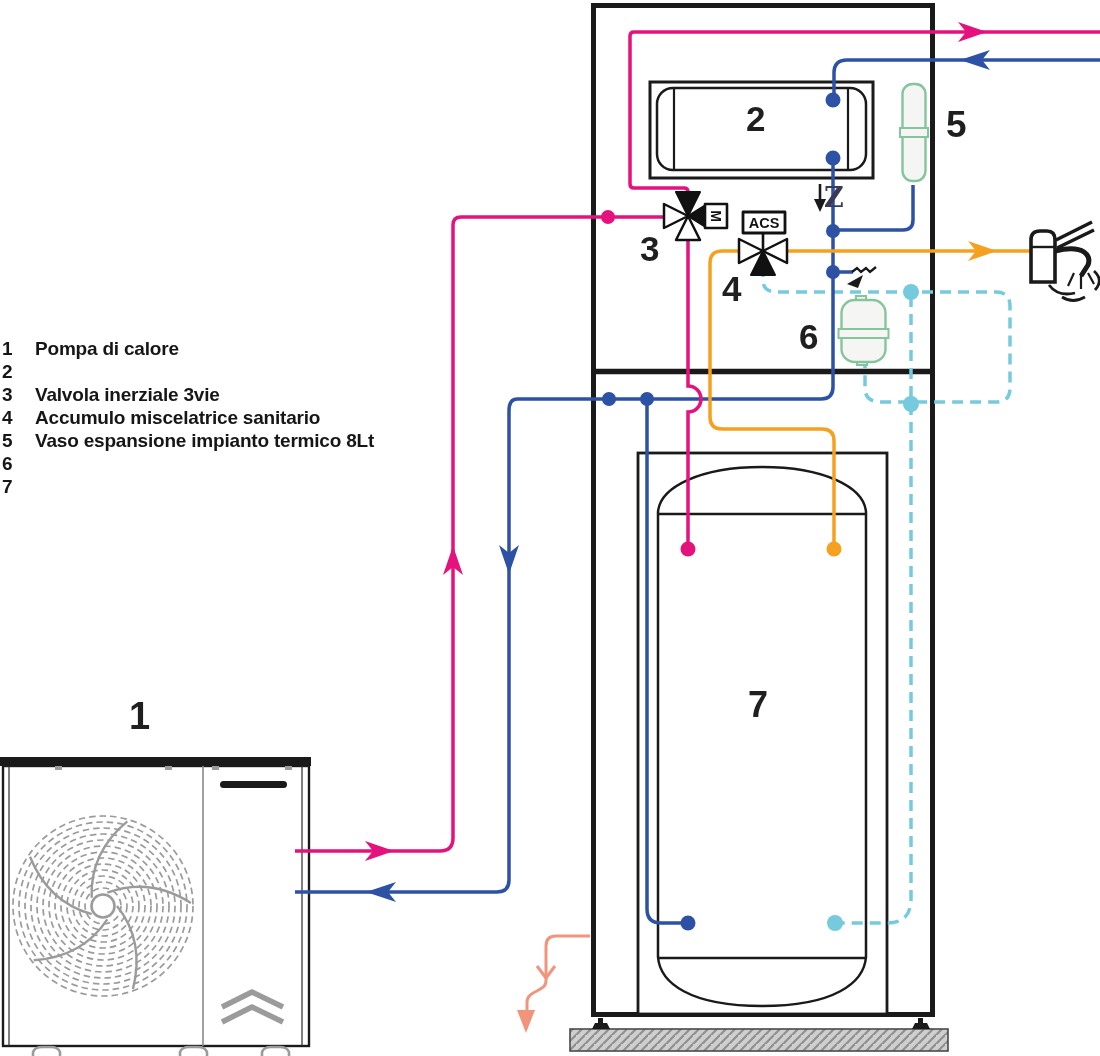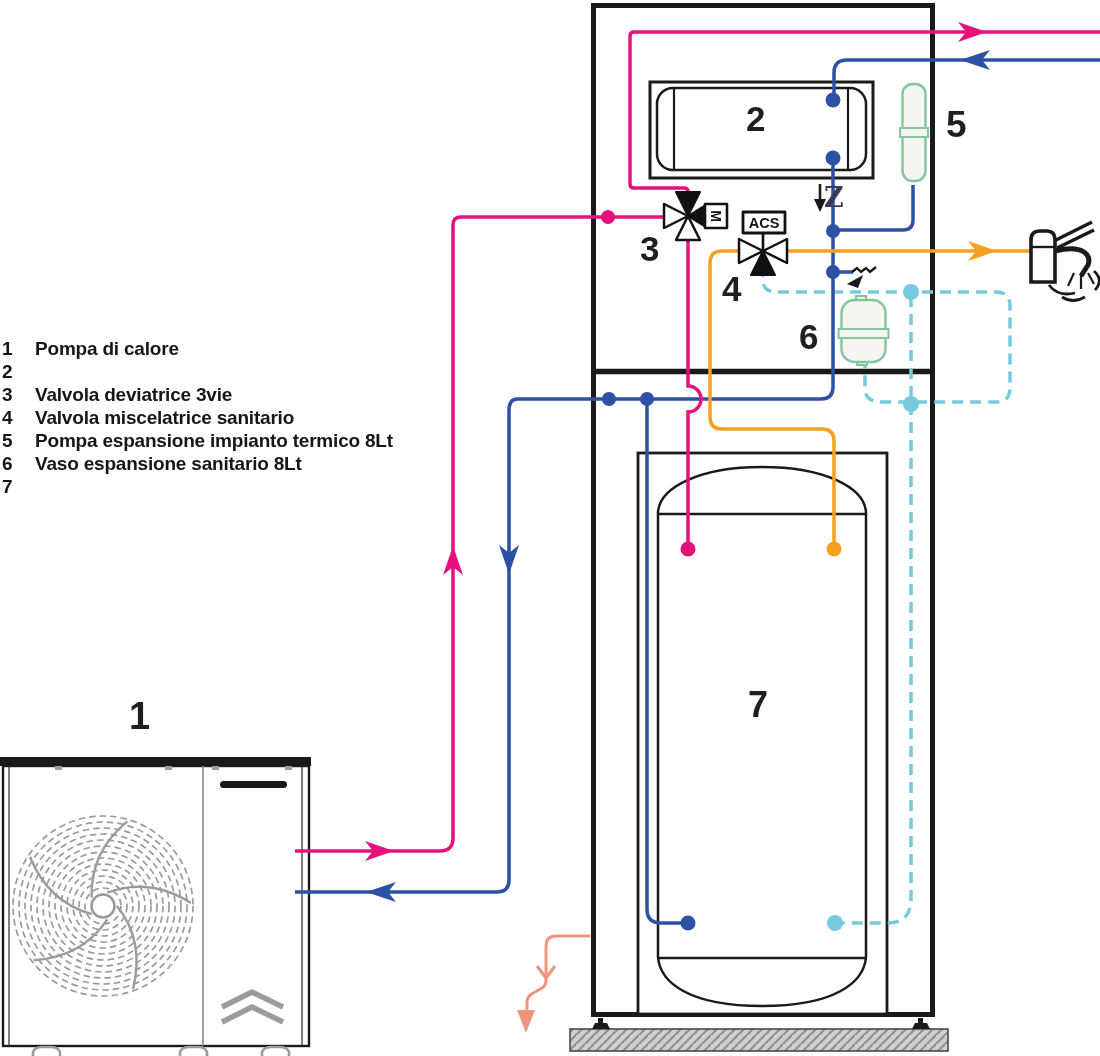--- a/index.html
+++ b/index.html
@@ -222,33 +222,32 @@
 <div id="legend">
   <div class="legend-row">
     <span class="legend-num">1</span>
     <span class="legend-txt">Pompa di calore</span>
   </div>
   <div class="legend-row">
     <span class="legend-num">2</span>
   </div>
   <div class="legend-row">
     <span class="legend-num">3</span>
-    <span class="legend-txt">Valvola deviatrice 3vie</span>
+    <span class="legend-txt">Valvola inerziale 3vie</span>
   </div>
   <div class="legend-row">
     <span class="legend-num">4</span>
-    <span class="legend-txt">Valvola miscelatrice sanitario</span>
+    <span class="legend-txt">Accumulo miscelatrice sanitario</span>
   </div>
   <div class="legend-row">
     <span class="legend-num">5</span>
-    <span class="legend-txt">Pompa espansione impianto termico 8Lt</span>
+    <span class="legend-txt">Vaso espansione impianto termico 8Lt</span>
   </div>
   <div class="legend-row">
     <span class="legend-num">6</span>
-    <span class="legend-txt">Vaso espansione sanitario 8Lt</span>
   </div>
   <div class="legend-row">
     <span class="legend-num">7</span>
   </div>
 </div>
 
 <div class="lbl num" style="left:129px;top:697px;font-size:38px;">1</div>
 <div class="lbl num" style="left:746px;top:101px;">2</div>
 <div class="lbl num" style="left:640px;top:231px;">3</div>
 <div class="lbl num" style="left:722px;top:271px;">4</div>

